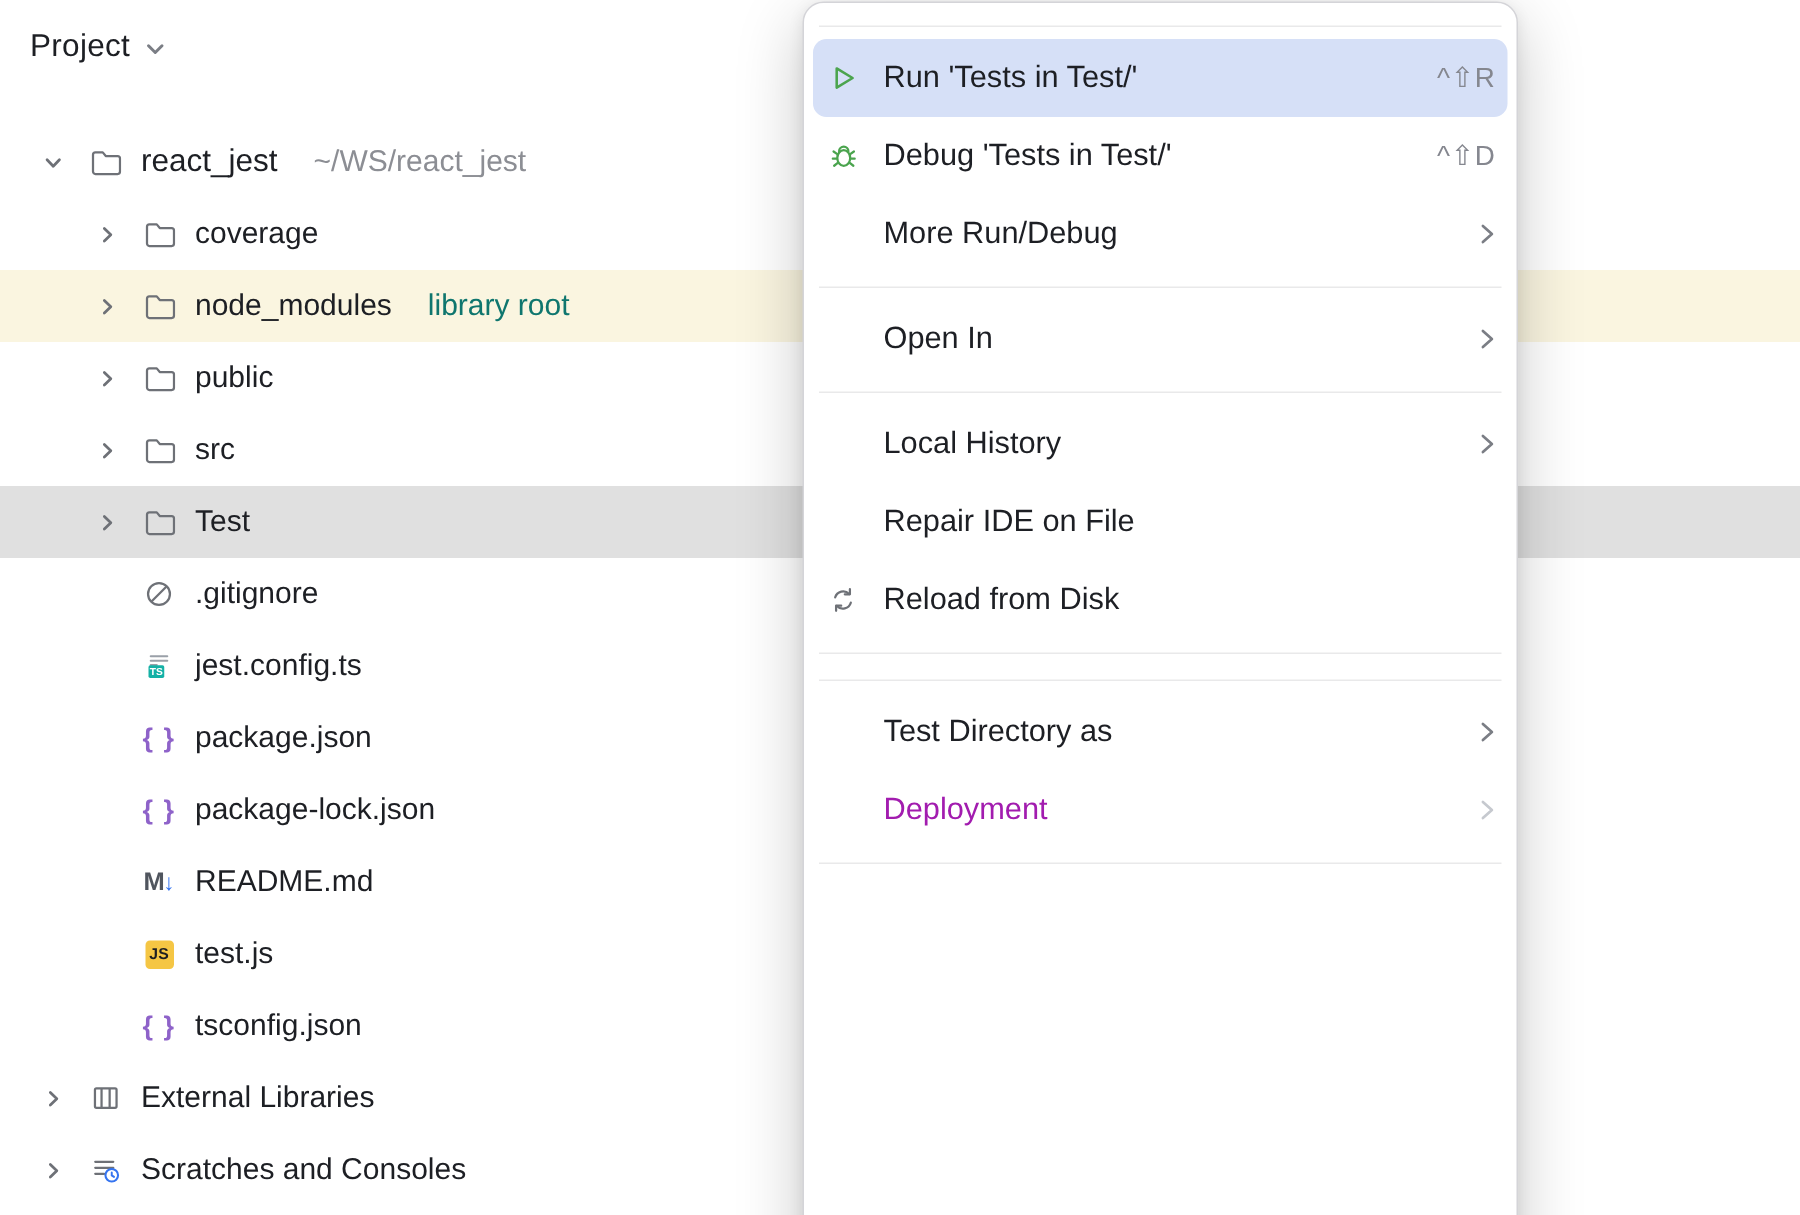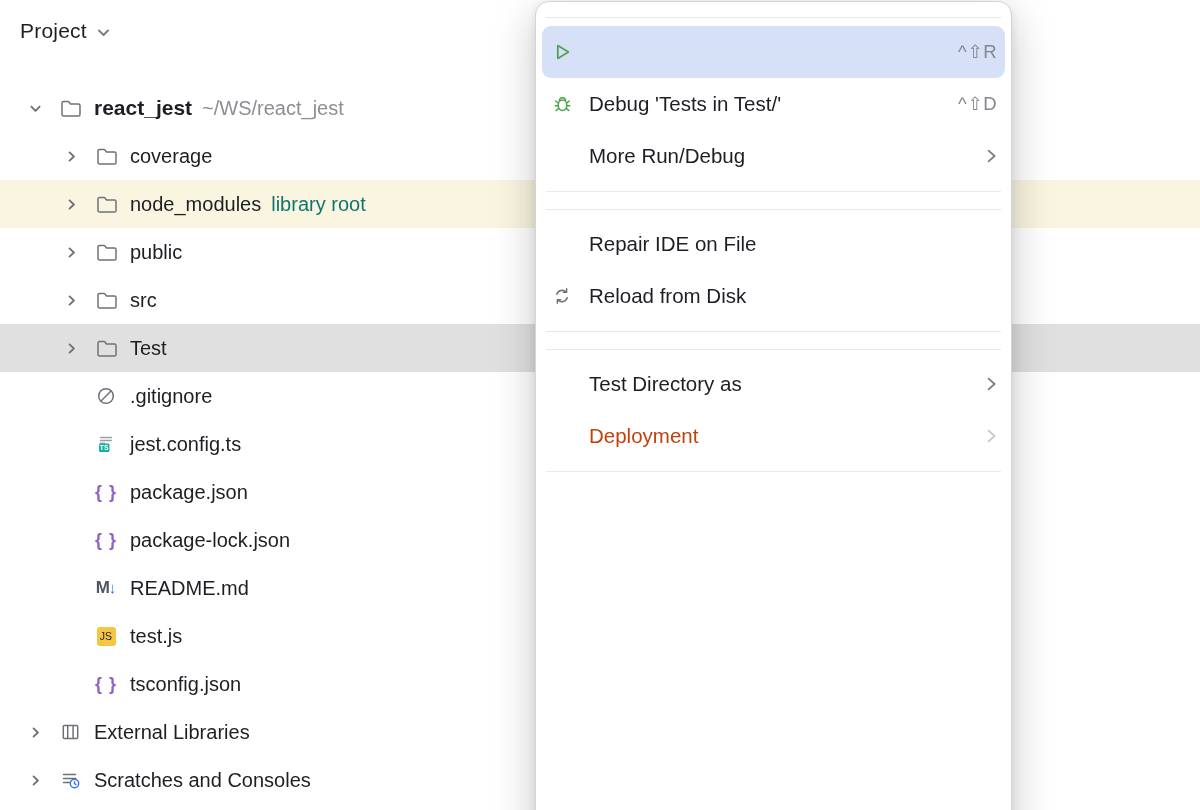--- a/index.html
+++ b/index.html
@@ -13,42 +13,42 @@
   .panel-title{font-size:21px;font-weight:400;letter-spacing:.2px}
   .panel-chevron{display:flex;margin-top:3px}
   .tree{position:absolute;top:84px;left:0;right:0;z-index:1}
   .tree-row{height:48px;display:flex;align-items:center;width:100%}
   .tree-row.hl-yellow{background:var(--library-row,#faf5e0)}
   .tree-row.hl-gray{background:var(--selected-row,#e0e0e0)}
   .chev{width:34px;flex:none;display:flex;justify-content:center;align-items:center}
   .tree-icon{width:36px;flex:none;display:flex;justify-content:center;align-items:center}
   .tree-icon svg{display:block}
   .tree-label{font-size:20px;margin-left:6px;white-space:pre}
-  .tree-label.bold{font-weight:700;font-size:21px}
-  .tree-suffix{font-size:20px;color:#8c8e94;margin-left:10px;white-space:pre}
+  .tree-label.bold{font-weight:400;font-size:21px}
+  .tree-suffix{font-size:20px;color:#8c8e94;margin-left:24px;white-space:pre}
   .hl-yellow .tree-suffix{color:#0f766e}
   .json-badge{color:var(--json-purple,#8e62c9);font-weight:700;font-size:18px;letter-spacing:1px}
-  .js-badge{width:19px;height:19px;background:var(--js-yellow,#f5c644);color:#1e1f22;font-weight:400;
+  .js-badge{width:19px;height:19px;background:var(--js-yellow,#f5c644);color:#1e1f22;font-weight:700;
     font-size:10.5px;display:flex;align-items:center;justify-content:center;border-radius:3px}
   .md-badge{display:flex;align-items:baseline}
   .md-m{font-weight:800;font-size:17px;color:#50555e}
   .md-arrow{color:var(--accent-blue,#3574f0);font-weight:700;font-size:15px;margin-left:-1px}
   
   .context-menu{
     position:absolute;left:535px;top:1px;width:477px;height:851px;background:#ffffff;
     border:1px solid #d4d4d8;border-radius:14px;
     box-shadow:0 14px 44px rgba(0,0,0,.22),0 2px 10px rgba(0,0,0,.08);
     padding:6px 0 20px;z-index:5;box-sizing:border-box
   }
   .menu-item{height:52px;margin:0 6px;padding:0 8px 0 10px;display:flex;align-items:center;border-radius:9px}
   .menu-item.selected{background:var(--selection,#d6e0f7)}
   .mi-icon{width:37px;flex:none;display:flex;align-items:center}
   .mi-icon svg{display:block}
   .mi-label{font-size:20.5px;color:#1d1f24;white-space:pre}
-  .menu-item.disabled .mi-label{color:#c2410c}
+  .menu-item.disabled .mi-label{color:#a21caf}
   .mi-right{margin-left:auto;display:flex;align-items:center;font-size:18.5px;color:#85878f;letter-spacing:.5px;white-space:pre}
   .menu-item.disabled .mi-right svg *{stroke:#c6c9cf}
   .menu-sep{height:18px;margin:0 10px;position:relative}
   .menu-sep::after{content:"";position:absolute;left:0;right:0;top:8.5px;height:1px;background:#e9e9ea}
 </style>
 </head>
 <body>
 
 <div class="stage">
   <div class="panel-header">
@@ -230,20 +230,21 @@
       </div>
     </div>
   <div class="context-menu">
       <div class="menu-sep"></div>
       <div class="menu-item selected">
         <span class="mi-icon">
           <svg width="20" height="20" viewBox="0 0 20 20">
             <path d="M5.8 3.6 16.4 10 5.8 16.4Z" fill="none" stroke="#4ba44e" stroke-width="1.7" stroke-linejoin="round"></path>
           </svg>
         </span>
+        <span class="mi-label">Run 'Tests in Test/'</span>
         <span class="mi-right">^⇧R</span>
       </div>
       <div class="menu-item">
         <span class="mi-icon">
           <svg width="21" height="20" viewBox="0 0 20 20" fill="none" stroke="#4ba44e" stroke-width="1.5" stroke-linecap="round">
             <ellipse cx="10" cy="11.3" rx="4.3" ry="5.2"></ellipse>
             <path d="M6.9 6.9a3.1 3.1 0 016.2 0"></path>
             <path d="M5.7 8.8 3.2 7M14.3 8.8 16.8 7M5.5 11.8H2.7M14.5 11.8h2.8M6 14.6l-2.4 1.9M14 14.6l2.4 1.9"></path>
           </svg>
         </span>
@@ -251,21 +252,35 @@
         <span class="mi-right">^⇧D</span>
       </div>
       <div class="menu-item">
         <span class="mi-icon"></span>
         <span class="mi-label">More Run/Debug</span>
         <span class="mi-right"><svg width="11" height="16" viewBox="0 0 11 16">
             <path d="M2.6 2.6 8.6 8 2.6 13.4" fill="none" stroke="#7b7e85" stroke-width="1.8" stroke-linecap="round" stroke-linejoin="round"></path>
           </svg></span>
       </div>
       <div class="menu-sep"></div>
-      <div class="menu-sep"></div>
+      <div class="menu-item">
+        <span class="mi-icon"></span>
+        <span class="mi-label">Open In</span>
+        <span class="mi-right"><svg width="11" height="16" viewBox="0 0 11 16">
+            <path d="M2.6 2.6 8.6 8 2.6 13.4" fill="none" stroke="#7b7e85" stroke-width="1.8" stroke-linecap="round" stroke-linejoin="round"></path>
+          </svg></span>
+      </div>
+      <div class="menu-sep"></div>
+      <div class="menu-item">
+        <span class="mi-icon"></span>
+        <span class="mi-label">Local History</span>
+        <span class="mi-right"><svg width="11" height="16" viewBox="0 0 11 16">
+            <path d="M2.6 2.6 8.6 8 2.6 13.4" fill="none" stroke="#7b7e85" stroke-width="1.8" stroke-linecap="round" stroke-linejoin="round"></path>
+          </svg></span>
+      </div>
       <div class="menu-item">
         <span class="mi-icon"></span>
         <span class="mi-label">Repair IDE on File</span>
         <span class="mi-right"></span>
       </div>
       <div class="menu-item">
         <span class="mi-icon">
           <svg width="20" height="20" viewBox="0 0 20 20" fill="none" stroke="#6e7177" stroke-width="1.5" stroke-linecap="round" stroke-linejoin="round">
             <path d="M4.8 8.2A5.5 5.5 0 0114.1 6"></path>
             <path d="M14.6 2.8v3.4h-3.4"></path>

